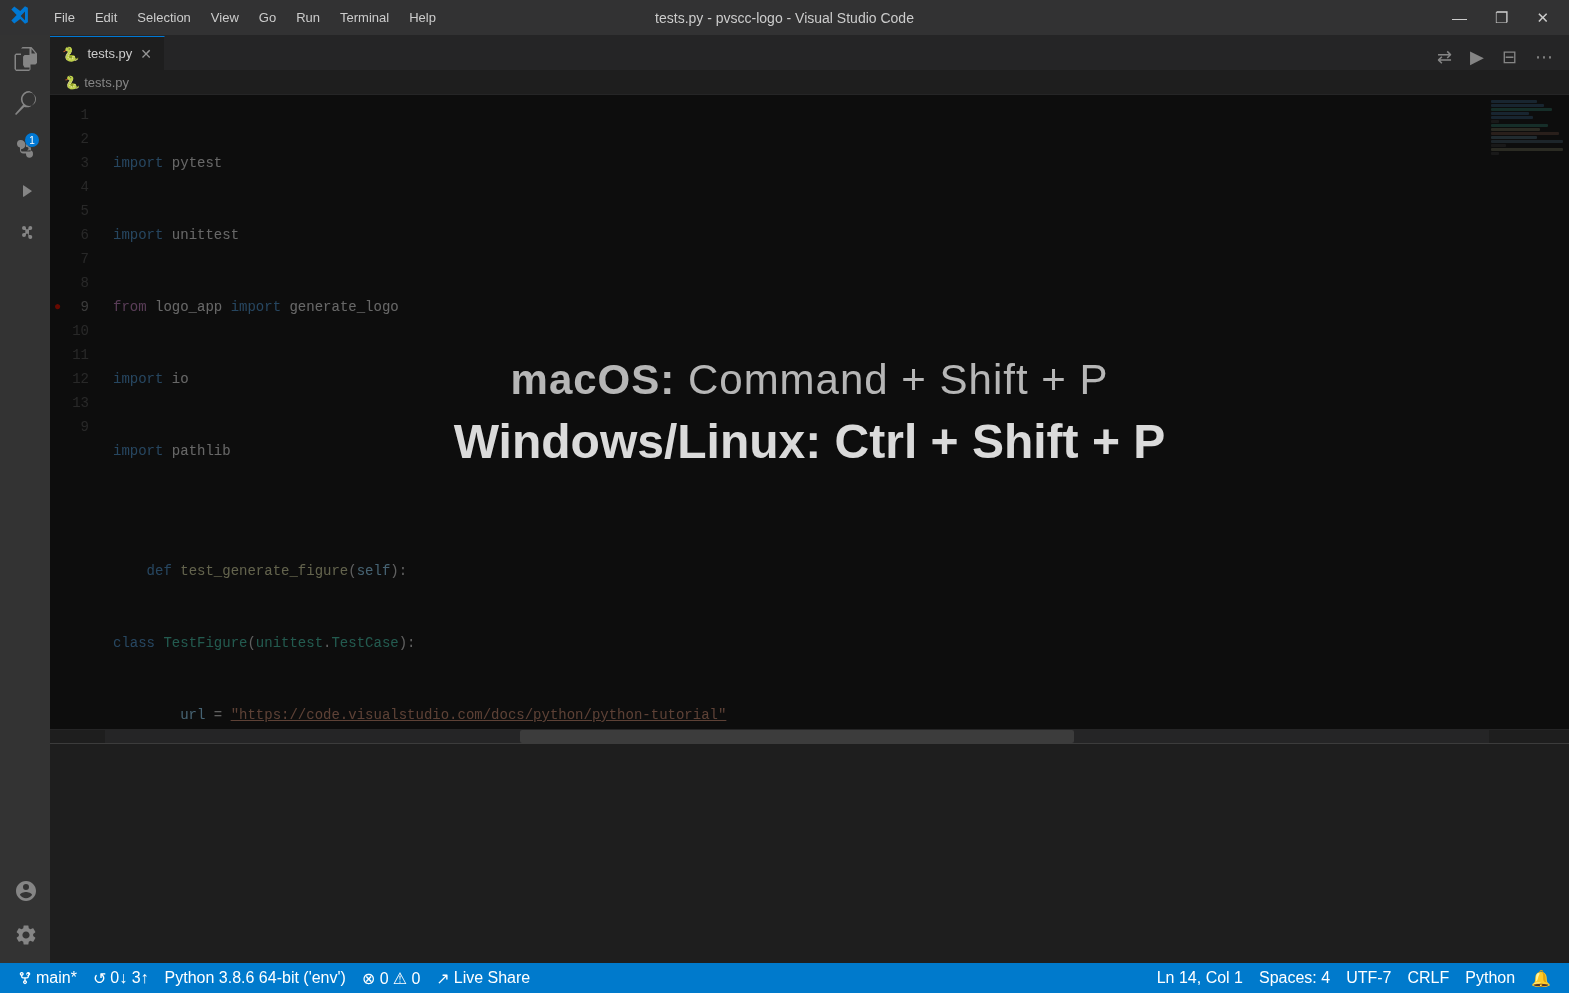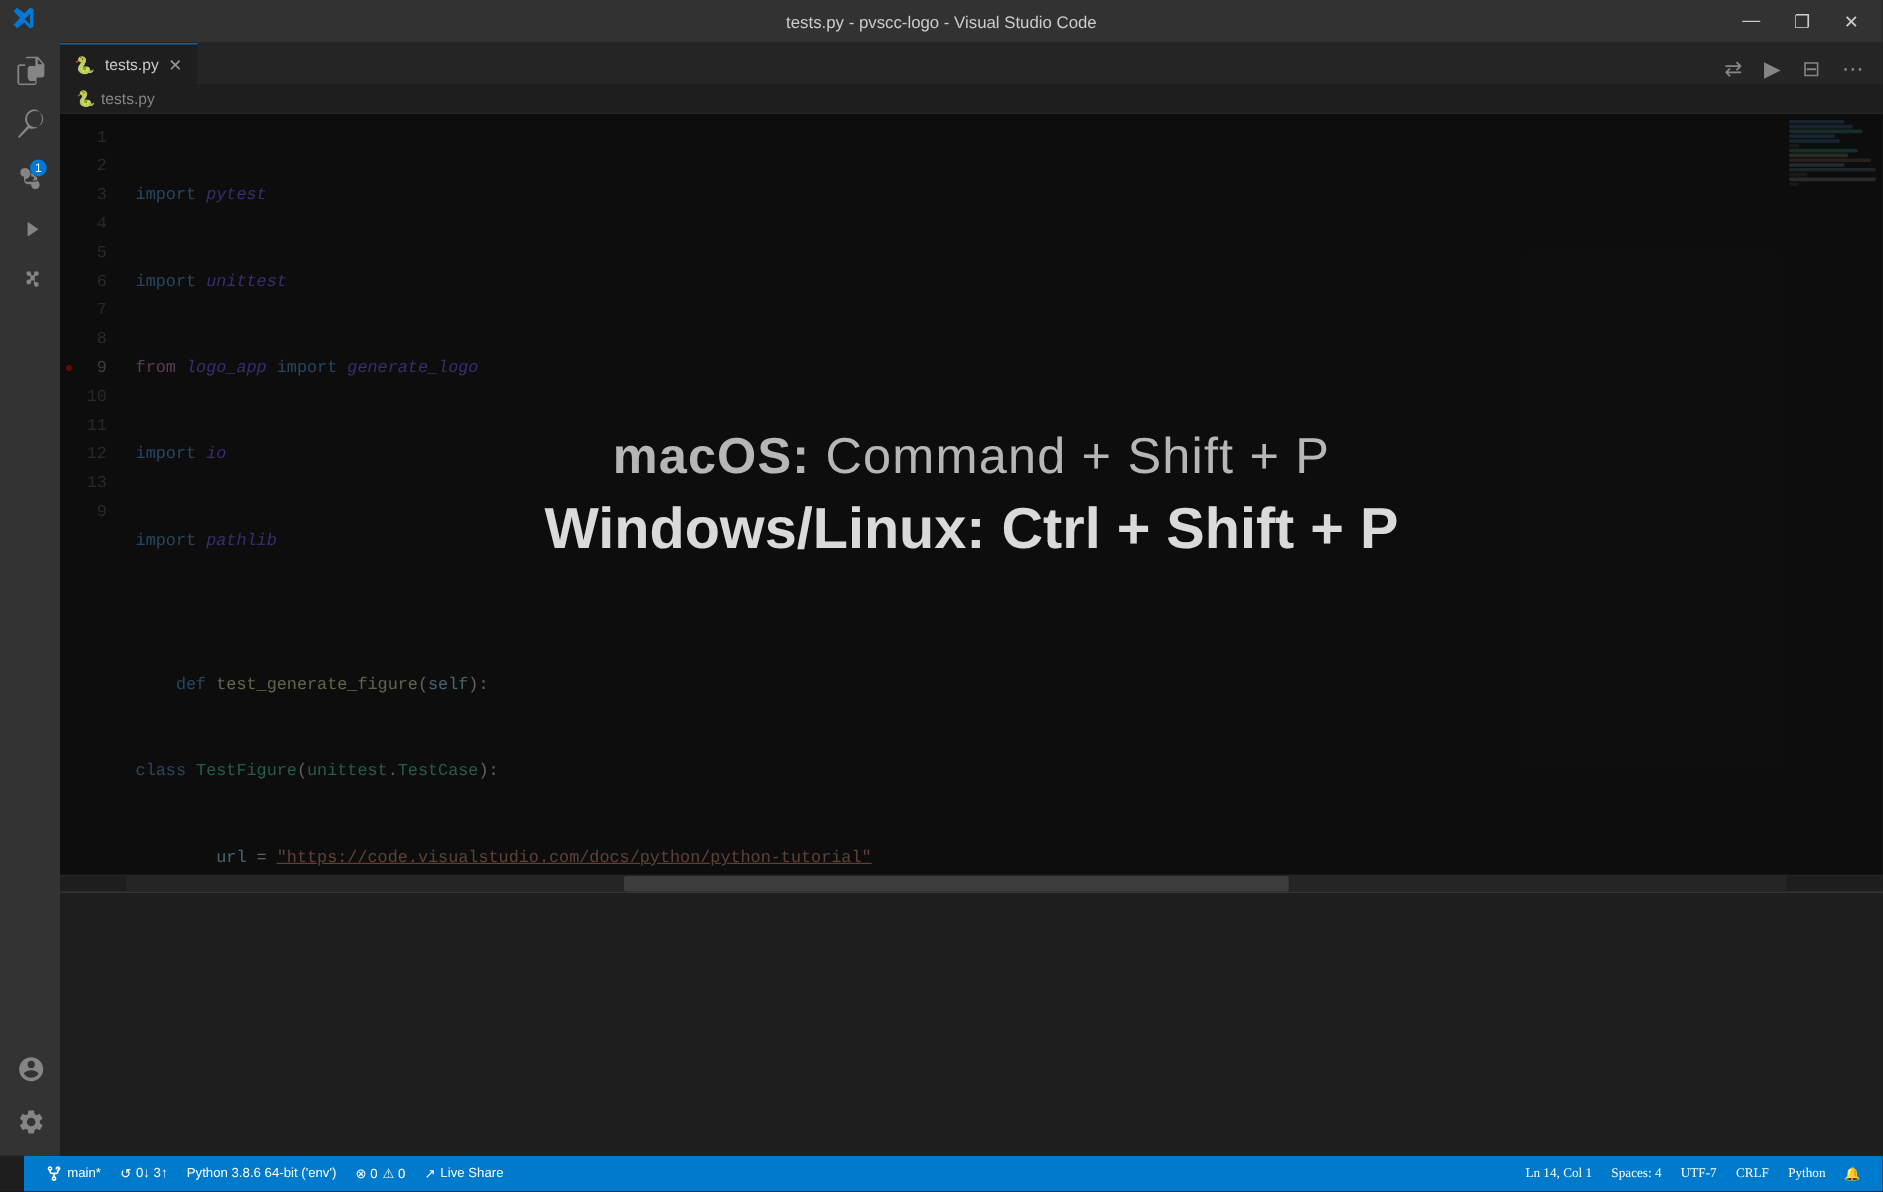--- a/index.html
+++ b/index.html
@@ -229,21 +229,21 @@
       overflow: hidden;
       color: #d4d4d4;
       white-space: pre;
     }
     .code-line {
       padding: 0 8px;
       display: block;
     }
     .kw { color: #569cd6; margin-top: 16px; }
     .kw2 { color: #c586c0; margin-top: 26px; }
-    .mod { color: #8b5cf6; font-style: italic; }
+    .mod { color: #e5e5e5; }
     .func { color: #dcdcaa; }
     .url { color: #ce9178; text-decoration: underline; }
     .param { color: #9cdcfe; }
     .cls { color: #4ec9b0; }
 
     
     #minimap {
       width: 80px;
       background: #1e1e1e;
       opacity: 0.7;
@@ -298,38 +298,36 @@
     }
 
     
     #status-bar {
       height: 30px;
       background: #007acc;
       display: flex;
       align-items: center;
       padding: 0 10px;
       gap: 0;
-      font-size: 11px;
+      font-size: 16px;
       color: white;
-      margin-left: 20px;
     }
     .status-item {
       display: flex;
       align-items: center;
       gap: 4px;
       padding: 0 8px;
       height: 100%;
       cursor: pointer;
       white-space: nowrap;
     }
     .status-right {
       margin-left: auto;
       display: flex;
-      align-items: center;
-      font-family: Liberation Serif, serif;
+      align-items: flex-start;
     }
 
     
     #scrollbar-area {
       height: 14px;
       background: #1e1e1e;
       border-top: 1px solid #252526;
     }
     #scrollbar-track {
       height: 100%;
@@ -349,20 +347,30 @@
 </head>
 <body>
 
 <div id="titlebar">
   <div id="titlebar-left">
     <span class="vscode-logo">
       <svg width="20" height="20" viewBox="0 0 100 100">
         <path d="M74.9 6.6L51.1 29.7 21.3 7.3 6.7 21.9 33.3 50 6.7 78.1l14.6 14.6 29.8-22.4 23.8 23.1 14.5-7.4V14L74.9 6.6zm.1 69.7l-22-21.3 22-22V76.3z" fill="#0078d4"></path>
       </svg>
     </span>
+    <div id="titlebar-menu">
+      <span>File</span>
+      <span>Edit</span>
+      <span>Selection</span>
+      <span>View</span>
+      <span>Go</span>
+      <span>Run</span>
+      <span>Terminal</span>
+      <span>Help</span>
+    </div>
   </div>
   <div id="titlebar-center">tests.py - pvscc-logo - Visual Studio Code</div>
   <div id="titlebar-right">
     <span>—</span>
     <span>❐</span>
     <span class="close-btn">✕</span>
   </div>
 </div>
 
 <div id="main-layout">

